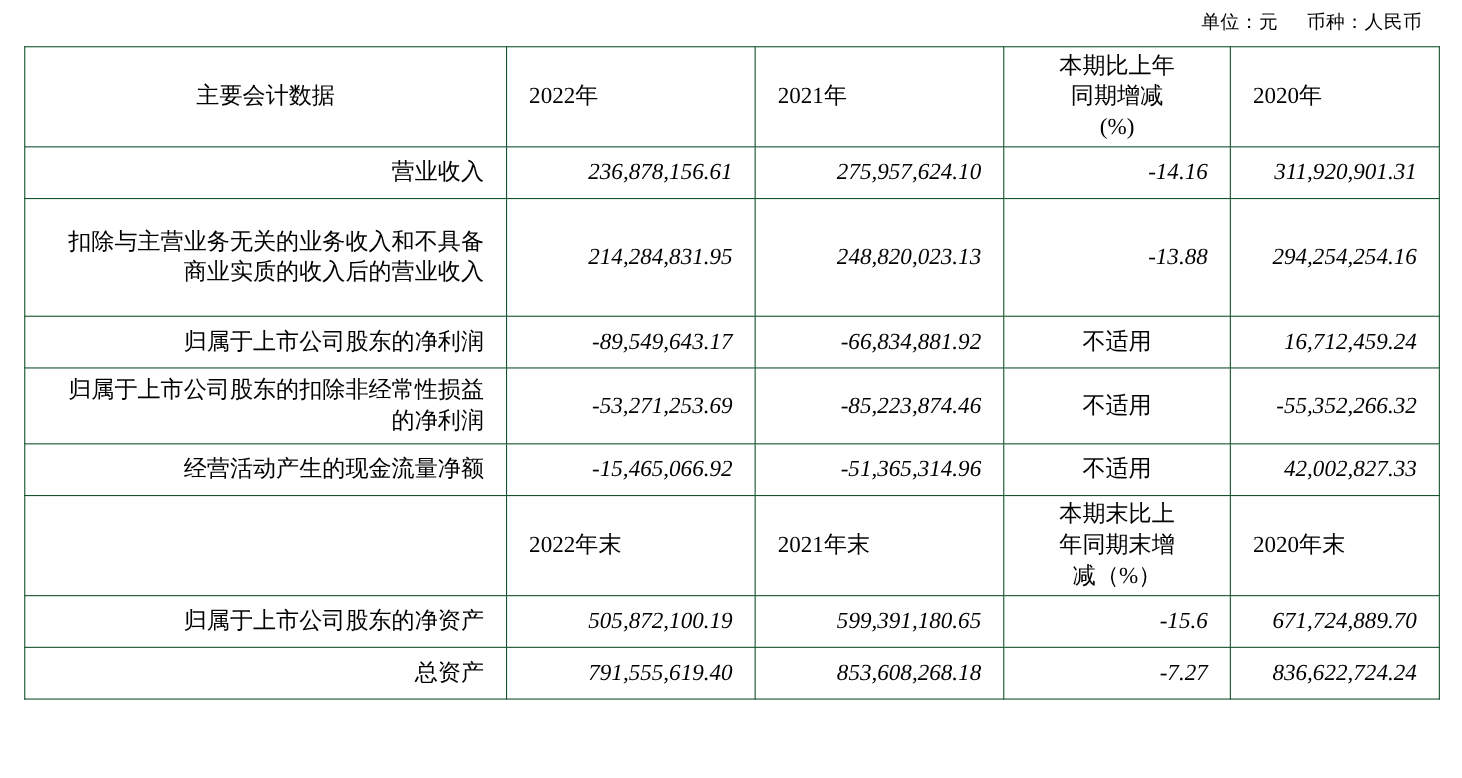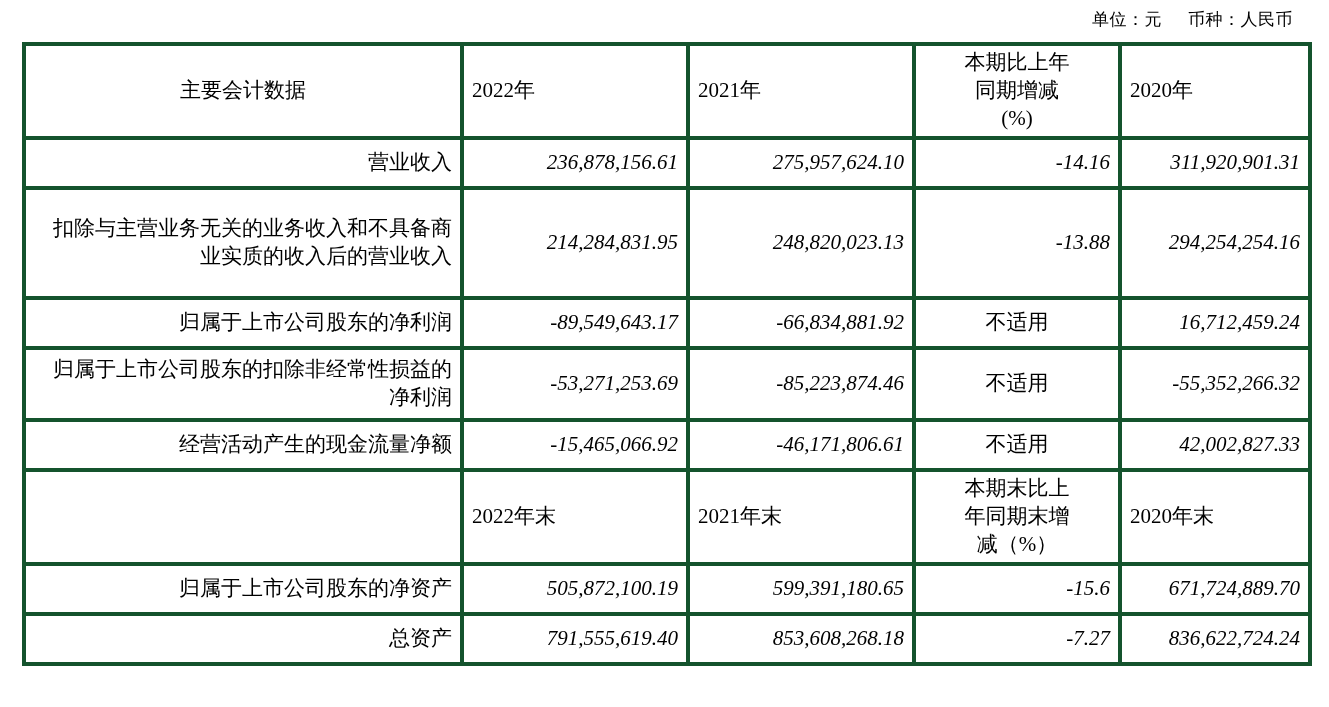--- a/index.html
+++ b/index.html
@@ -36,22 +36,22 @@
   table.fin {
     position: absolute;
     top: 42px;
     left: 22px;
     width: 1286px;
     border-collapse: collapse;
     table-layout: fixed;
     font-size: 21px;
   }
   table.fin td {
-    border: 4px solid #14532d;
-    padding: 3px 8px;
+    border: 1px solid #14532d;
+    padding: 3px 20px;
     vertical-align: middle;
     line-height: 1.32;
   }
   col.c0 { width: 438px; }
   col.c1 { width: 226px; }
   col.c2 { width: 226px; }
   col.c3 { width: 206px; }
   col.c4 { width: 190px; }
 
   .hdr-label {
@@ -142,21 +142,21 @@
         <td class="row-label">归属于上市公司股东的扣除非经常性损益的净利润</td>
         <td class="num">-53,271,253.69</td>
         <td class="num">-85,223,874.46</td>
         <td class="na">不适用</td>
         <td class="num">-55,352,266.32</td>
       </tr>
 
       <tr class="h-norm">
         <td class="row-label">经营活动产生的现金流量净额</td>
         <td class="num">-15,465,066.92</td>
-        <td class="num">-46,171,806.61</td>
+        <td class="num">-51,365,314.96</td>
         <td class="na">不适用</td>
         <td class="num">42,002,827.33</td>
       </tr>
 
       <tr class="h-head">
         <td class="blank-cell"></td>
         <td class="hdr-center">2022年末</td>
         <td class="hdr-center">2021年末</td>
         <td class="hdr-narrow">
           <div>本期末比上</div>

